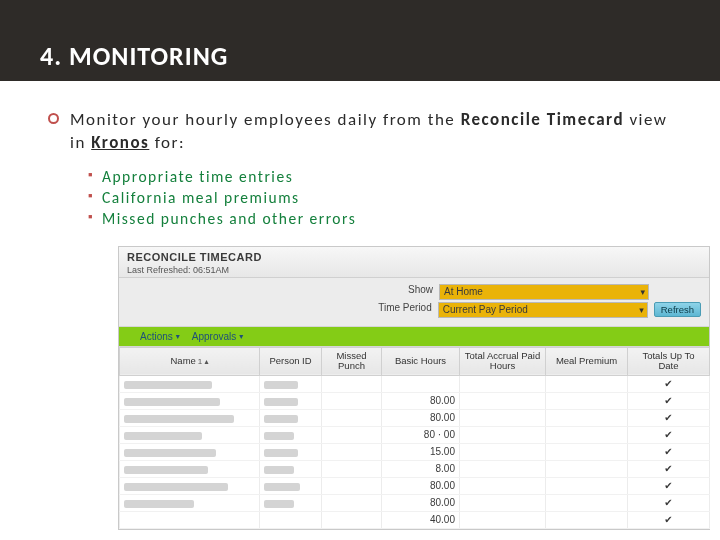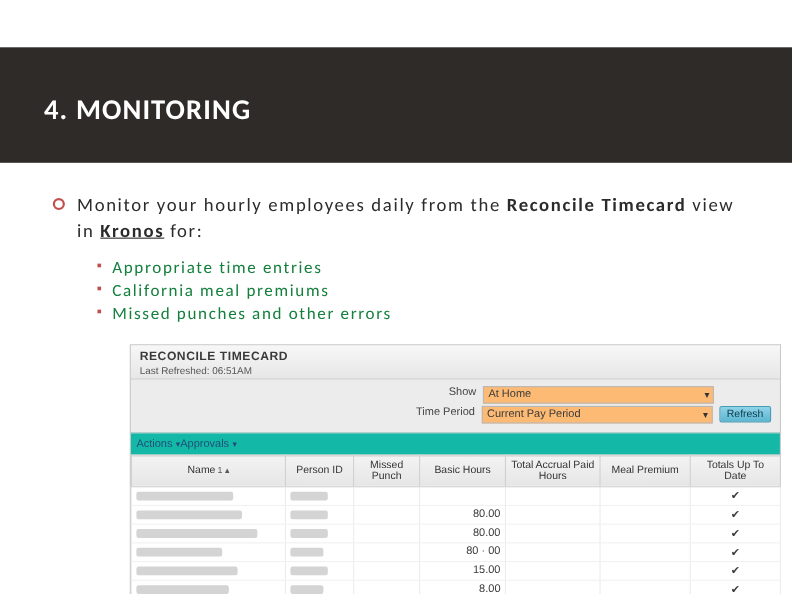--- a/index.html
+++ b/index.html
@@ -1,39 +1,39 @@
 <!DOCTYPE html>
 <html><head>
 <meta charset="utf-8">
 <style>
   * { box-sizing: border-box; margin: 0; padding: 0; }
   html, body { width: 720px; height: 540px; font-family: Calibri, Arial, sans-serif; background: #fff; }
   .slide { width: 720px; height: 540px; position: relative; }
-  .titlebar { background: #2e2b28; height: 105px; padding: 40px 0 0 40px; margin-top: 43px; }
+  .titlebar { background: #2e2b28; height: 81px; padding: 40px 0 0 40px; }
   .titlebar h1 { color: #fff; font-size: 26px; letter-spacing: 1px; font-weight: 700; }
   .body { padding: 28px 42px 0 54px; }
   .lead-row { position: relative; padding-left: 16px; margin-bottom: 12px; }
   .lead-row .circle { position: absolute; left: -6px; top: 4px; width: 11px; height: 11px; border: 2px solid #c0504d; border-radius: 50%; }
   .lead-row p { font-size: 17px; letter-spacing: 1.5px; color: #2b2b2b; line-height: 1.35; }
   .lead-row p .bold { font-weight: 700; }
   .lead-row p .ul { text-decoration: underline; font-weight: 700; }
   ul.sub { list-style: none; margin: 6px 0 18px 34px; }
   ul.sub li { position: relative; padding-left: 14px; font-size: 15.5px; letter-spacing: 1.5px; color: #15803d; margin: 2px 0; }
   ul.sub li::before { content: "▪"; position: absolute; left: 0; top: 0; color: #c0504d; font-size: 13px; }
   .shot-wrap { margin: 0 0 0 64px; width: 592px; border: 1px solid #c9c9c9; background: #ececec; font-family: Arial, sans-serif; font-size: 10px; color: #3a3a3a; }
   .shot-hdr { background: linear-gradient(#f7f7f7, #e7e7e7); padding: 4px 8px 2px 8px; border-bottom: 1px solid #d0d0d0; }
   .shot-hdr .t { font-weight: 700; font-size: 11px; letter-spacing: .5px; }
   .shot-hdr .r { font-size: 9px; color: #555; margin-top: 2px; }
   .filters { padding: 4px 8px 6px 8px; }
   .frow { display: flex; align-items: flex-start; justify-content: flex-end; gap: 6px; margin: 2px 0; }
   .frow .lbl { width: 70px; text-align: right; font-size: 10px; color: #444; }
-  .sel { position: relative; width: 210px; height: 16px; background: #fdba74; border: 1px solid #b9b9b9; padding: 0 4px; line-height: 14px; font-size: 10px; }
+  .sel { position: relative; width: 210px; height: 16px; background: #eab308; border: 1px solid #b9b9b9; padding: 0 4px; line-height: 14px; font-size: 10px; }
   .sel::after { content: "▾"; position: absolute; right: 3px; top: 0; font-size: 9px; color: #333; }
   .btn-refresh { background: linear-gradient(#8fd3e8,#5db7d3); border: 1px solid #4a9cb5; color: #0b3a47; font-size: 9.5px; padding: 1px 6px; border-radius: 2px; }
-  .toolbar { display: flex; gap: 0; padding: 4px 5px; background: #14b8a6; border-top: 1px solid #d6d6d6; border-bottom: 1px solid #d6d6d6; }
+  .toolbar { display: flex; gap: 12px; padding: 4px 21px; background: #84cc16; border-top: 1px solid #d6d6d6; border-bottom: 1px solid #d6d6d6; }
   .tbtn { display: inline-flex; align-items: center; gap: 3px; font-size: 10px; color: #1e4f7a; cursor: default; }
   .tbtn::after { content: "▾"; font-size: 8px; color: #1e4f7a; }
   table.grid { width: 100%; border-collapse: collapse; background: #fff; table-layout: fixed; }
   table.grid th { background: linear-gradient(#f3f3f3,#e6e6e6); border: 1px solid #d0d0d0; font-size: 9.5px; font-weight: 400; color: #333; padding: 3px 4px; height: 19px; line-height: 1.1; }
   table.grid td { border-left: 1px solid #ececec; border-right: 1px solid #ececec; border-bottom: 1px solid #f1f1f1; font-size: 10px; padding: 0 4px; height: 17px; vertical-align: middle; }
   table.grid td.right { text-align: right; }
   table.grid td.center { text-align: center; }
   .blur { display: inline-block; background: #d4d4d4; border-radius: 2px; height: 8px; vertical-align: middle; }
   .col-sort { display: inline-block; font-size: 8px; color: #555; margin-left: 2px; }
   .chk { font-size: 11px; }

